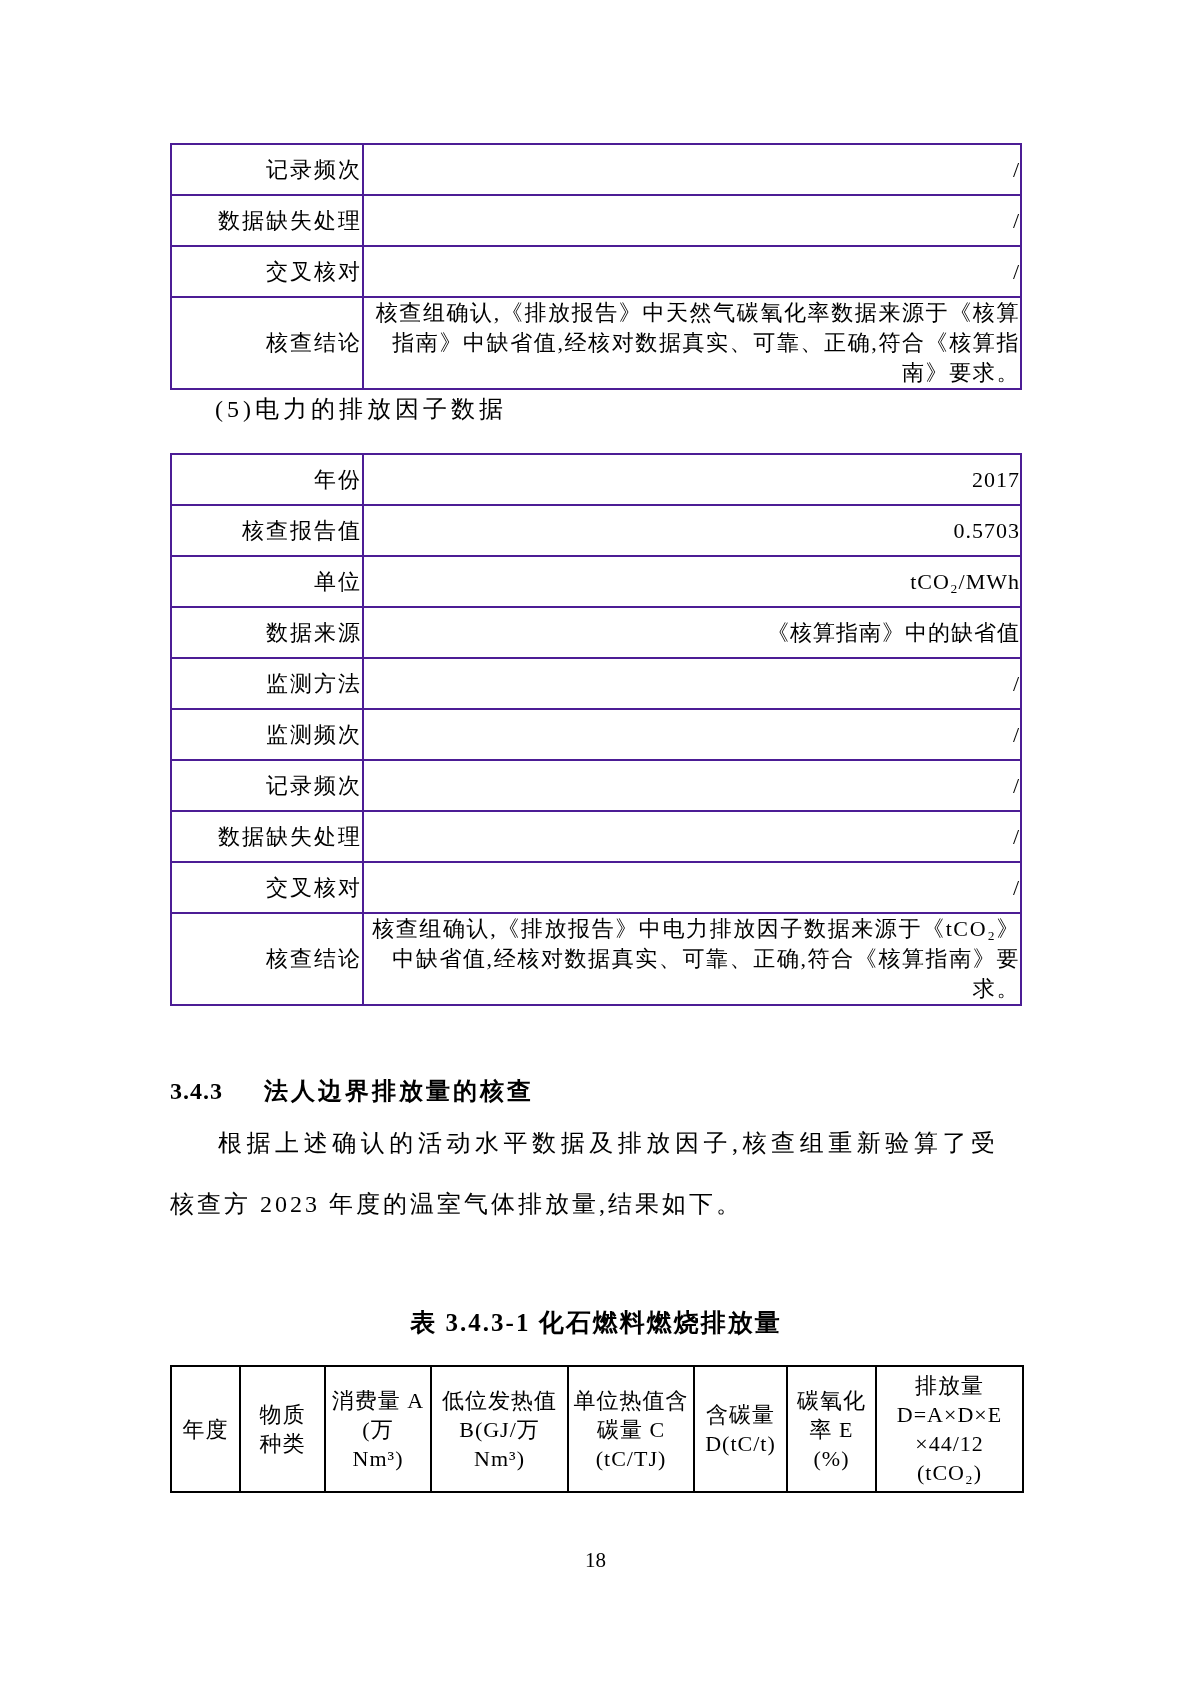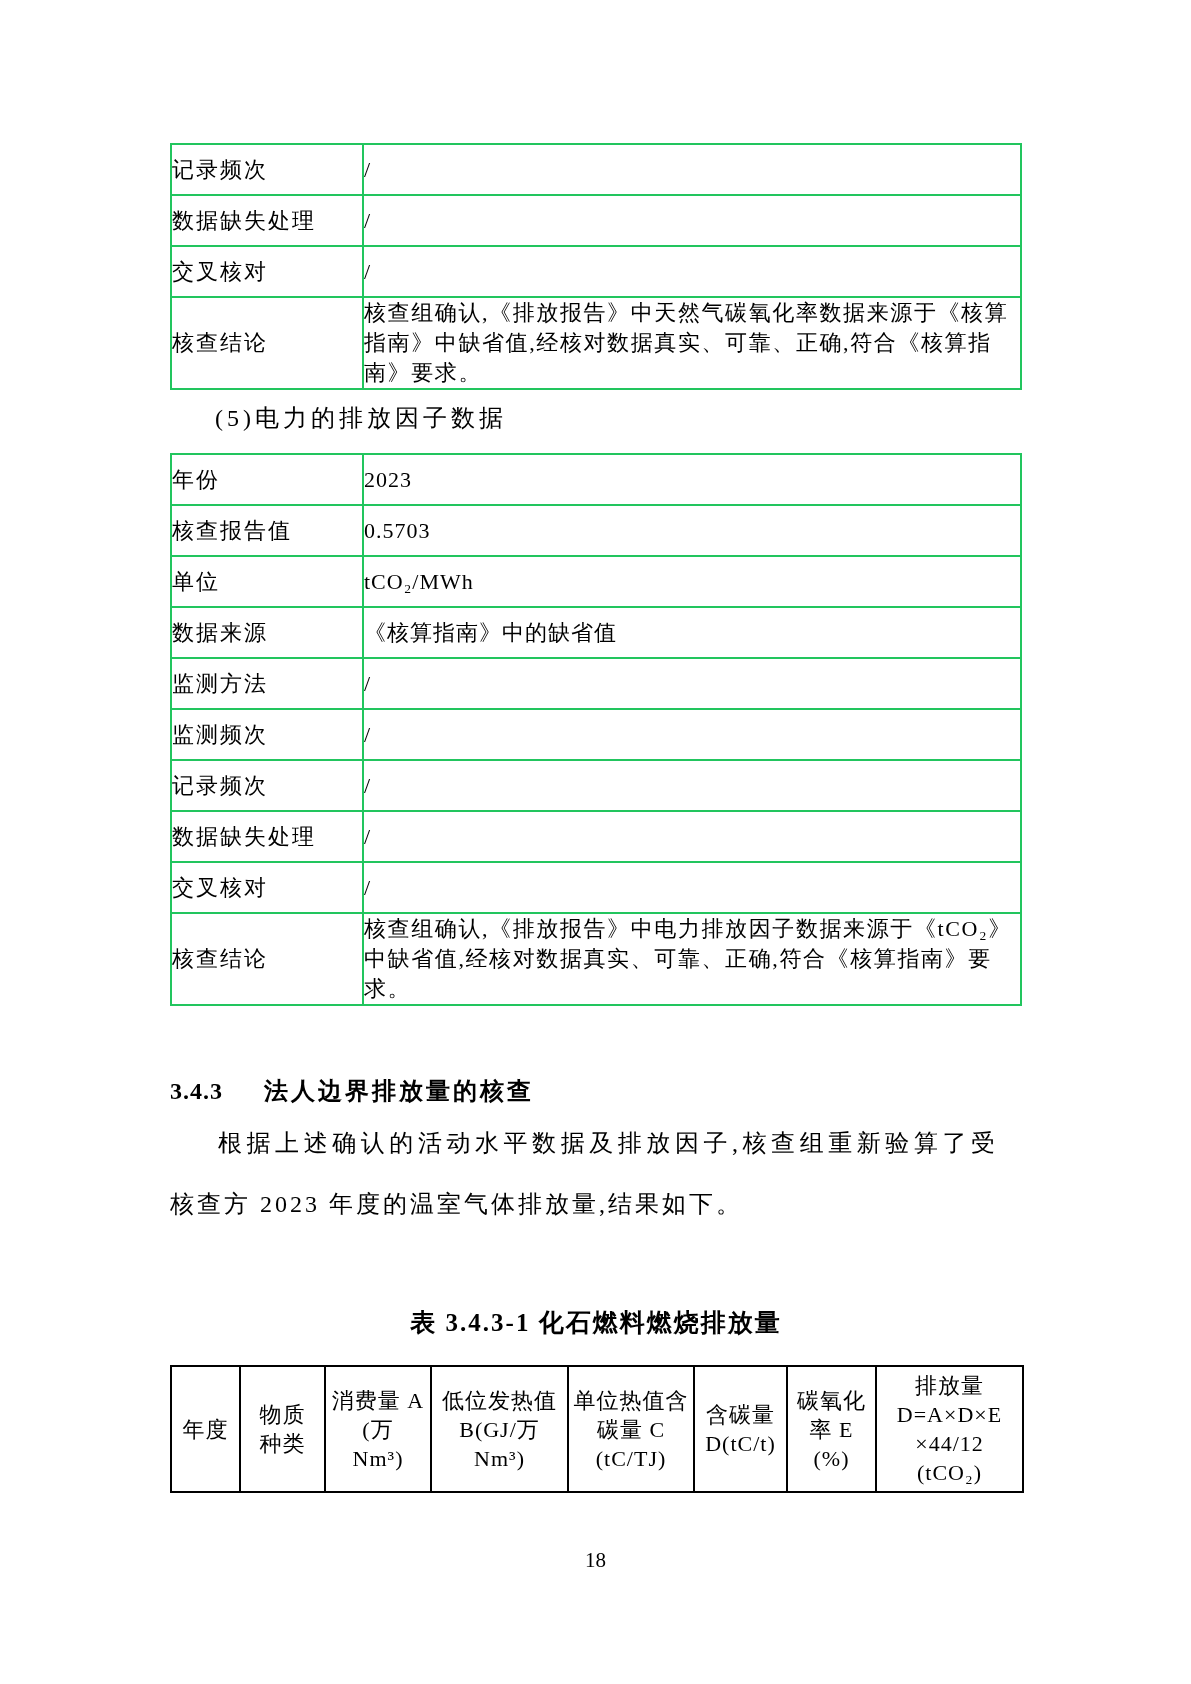--- a/index.html
+++ b/index.html
@@ -9,23 +9,23 @@
     background:#ffffff;
     color:#000;
     font-family:"Liberation Serif","DejaVu Serif",serif;
     overflow:hidden;
   }
   .block { position:absolute; left:170px; width:852px; }
 
   
   table.kv { border-collapse:collapse; width:852px; table-layout:fixed; }
   table.kv td {
-    border:2px solid #22c55e;
+    border:2px solid #4c1d95;
     font-size:22px;
-    text-align:left;
+    text-align:right;
     vertical-align:middle;
     padding:0;
   }
   table.kv tr { height:51px; }
   table.kv col.c-label { width:192px; }
   td.label { letter-spacing:2px; }
   td.value { letter-spacing:1px; }
   td.conclusion {
     text-align:justify;
     text-justify:inter-character;
@@ -91,32 +91,32 @@
           <td class="value">/</td>
         </tr>
         <tr>
           <td class="label">核查结论</td>
           <td class="value conclusion">核查组确认,《排放报告》中天然气碳氧化率数据来源于《核算指南》中缺省值,经核对数据真实、可靠、正确,符合《核算指南》要求。</td>
         </tr>
       </tbody>
     </table>
   </div>
 
-  <div class="block h-item" style="top:402px;">(5)电力的排放因子数据</div>
+  <div class="block h-item" style="top:393px;">(5)电力的排放因子数据</div>
 
   <div class="block" style="top:453px;">
     <table class="kv">
       <colgroup>
           <col class="c-label">
           <col>
         </colgroup>
       <tbody>
         <tr>
           <td class="label">年份</td>
-          <td class="value">2023</td>
+          <td class="value">2017</td>
         </tr>
         <tr>
           <td class="label">核查报告值</td>
           <td class="value">0.5703</td>
         </tr>
         <tr>
           <td class="label">单位</td>
           <td class="value">tCO₂/MWh</td>
         </tr>
         <tr>

